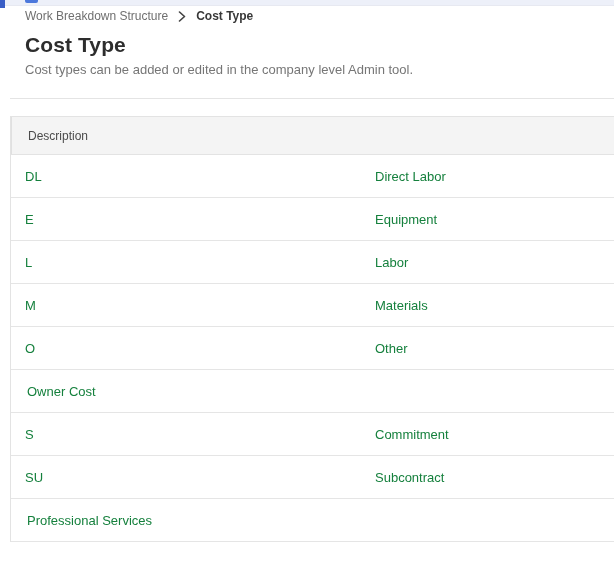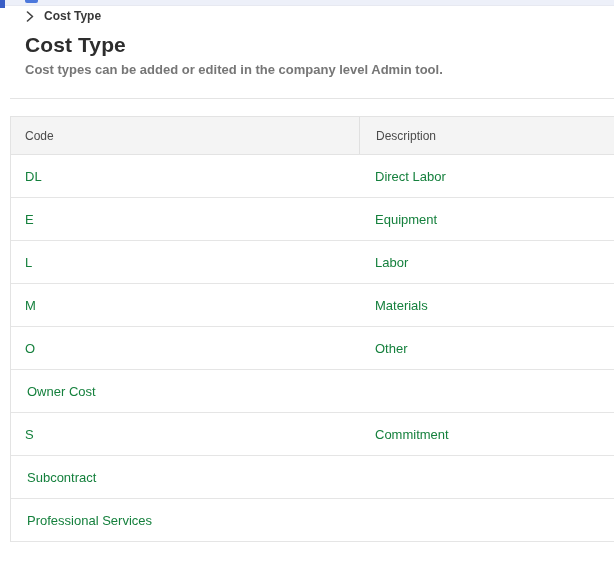--- a/index.html
+++ b/index.html
@@ -39,21 +39,21 @@
   .crumb-chevron { display: flex; align-items: center; }
 
   
   .page-title {
     position: absolute; top: 33px; left: 25px;
     font-size: 21px; font-weight: 700; color: #2d2d2d;
     letter-spacing: 0.1px;
   }
   .page-subtitle {
     position: absolute; top: 62px; left: 25px;
-    font-size: 13px; color: #767676; font-weight: bold;
+    font-size: 13px; color: #767676;
   }
 
   .section-divider {
     position: absolute; top: 98px; left: 10px; right: 0; height: 1px;
     background: #e4e4e4;
   }
 
   
   .cost-table {
     position: absolute; top: 116px; left: 10px;
@@ -85,36 +85,36 @@
   .td-desc { flex: 1; padding-left: 16px; }
 </style>
 </head>
 <body>
 
 <div class="topstrip"></div>
 <div class="corner-square"></div>
 <div class="tab-indicator"></div>
 
 <nav class="breadcrumb">
+  <a class="crumb-link">Work Breakdown Structure</a>
   <span class="crumb-chevron">
     <svg width="10" height="11" viewBox="0 0 10 11">
       <path d="M2.5 1 L7.5 5.5 L2.5 10" fill="none" stroke="#424242" stroke-width="1.6" stroke-linecap="round" stroke-linejoin="round"></path>
     </svg>
   </span>
   <span class="crumb-current">Cost Type</span>
 </nav>
 
 <h1 class="page-title">Cost Type</h1>
 <p class="page-subtitle">Cost types can be added or edited in the company level Admin tool.</p>
 
 <div class="section-divider"></div>
 
 <div class="cost-table">
   <div class="thead">
-    <div class="th th-code">Code</div>
     <div class="th th-desc">Description</div>
   </div>
   <div id="table-body">
   <div class="tr">
     <div class="td td-code">DL</div>
     <div class="td td-desc">Direct Labor</div>
   </div>
 
   <div class="tr">
     <div class="td td-code">E</div>
@@ -139,20 +139,21 @@
   <div class="tr">
     <div class="td td-desc">Owner Cost</div>
   </div>
 
   <div class="tr">
     <div class="td td-code">S</div>
     <div class="td td-desc">Commitment</div>
   </div>
 
   <div class="tr">
+    <div class="td td-code">SU</div>
     <div class="td td-desc">Subcontract</div>
   </div>
 
   <div class="tr">
     <div class="td td-desc">Professional Services</div>
   </div>
 </div>
 </div>
 
 </body></html>

